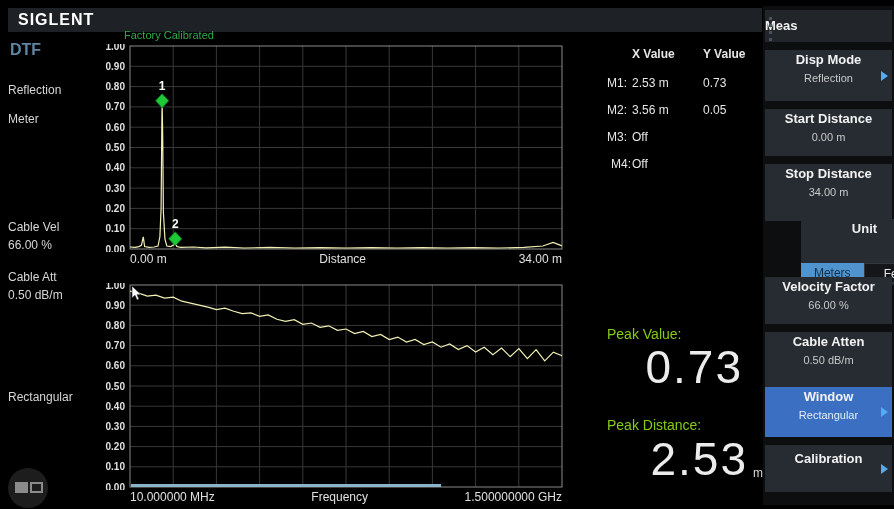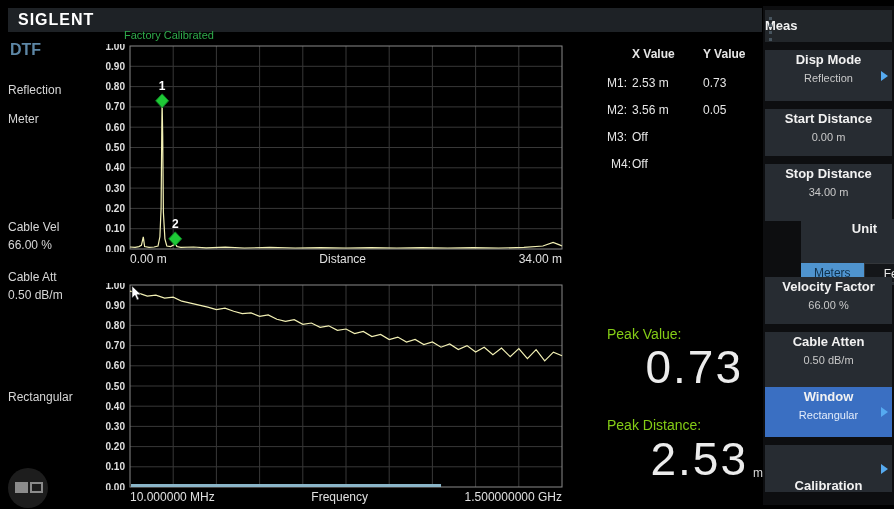--- a/index.html
+++ b/index.html
@@ -247,18 +247,18 @@
       <div class="sb-value">0.50 dB/m</div>
     </div>
 
     <div class="sb-btn sb-blue" style="top:381px; height:50px;">
       <div class="sb-title">Window</div>
       <div class="sb-value">Rectangular</div>
       <div class="arrow"></div>
     </div>
 
     <div class="sb-btn" style="top:439px; height:47px;">
-      <div class="sb-title" style="padding-top:33px;">Calibration</div>
+      <div class="sb-title" style="padding-top:6px;">Calibration</div>
       <div class="arrow"></div>
     </div>
   </div>
 
 </div>
 
 </body></html>

